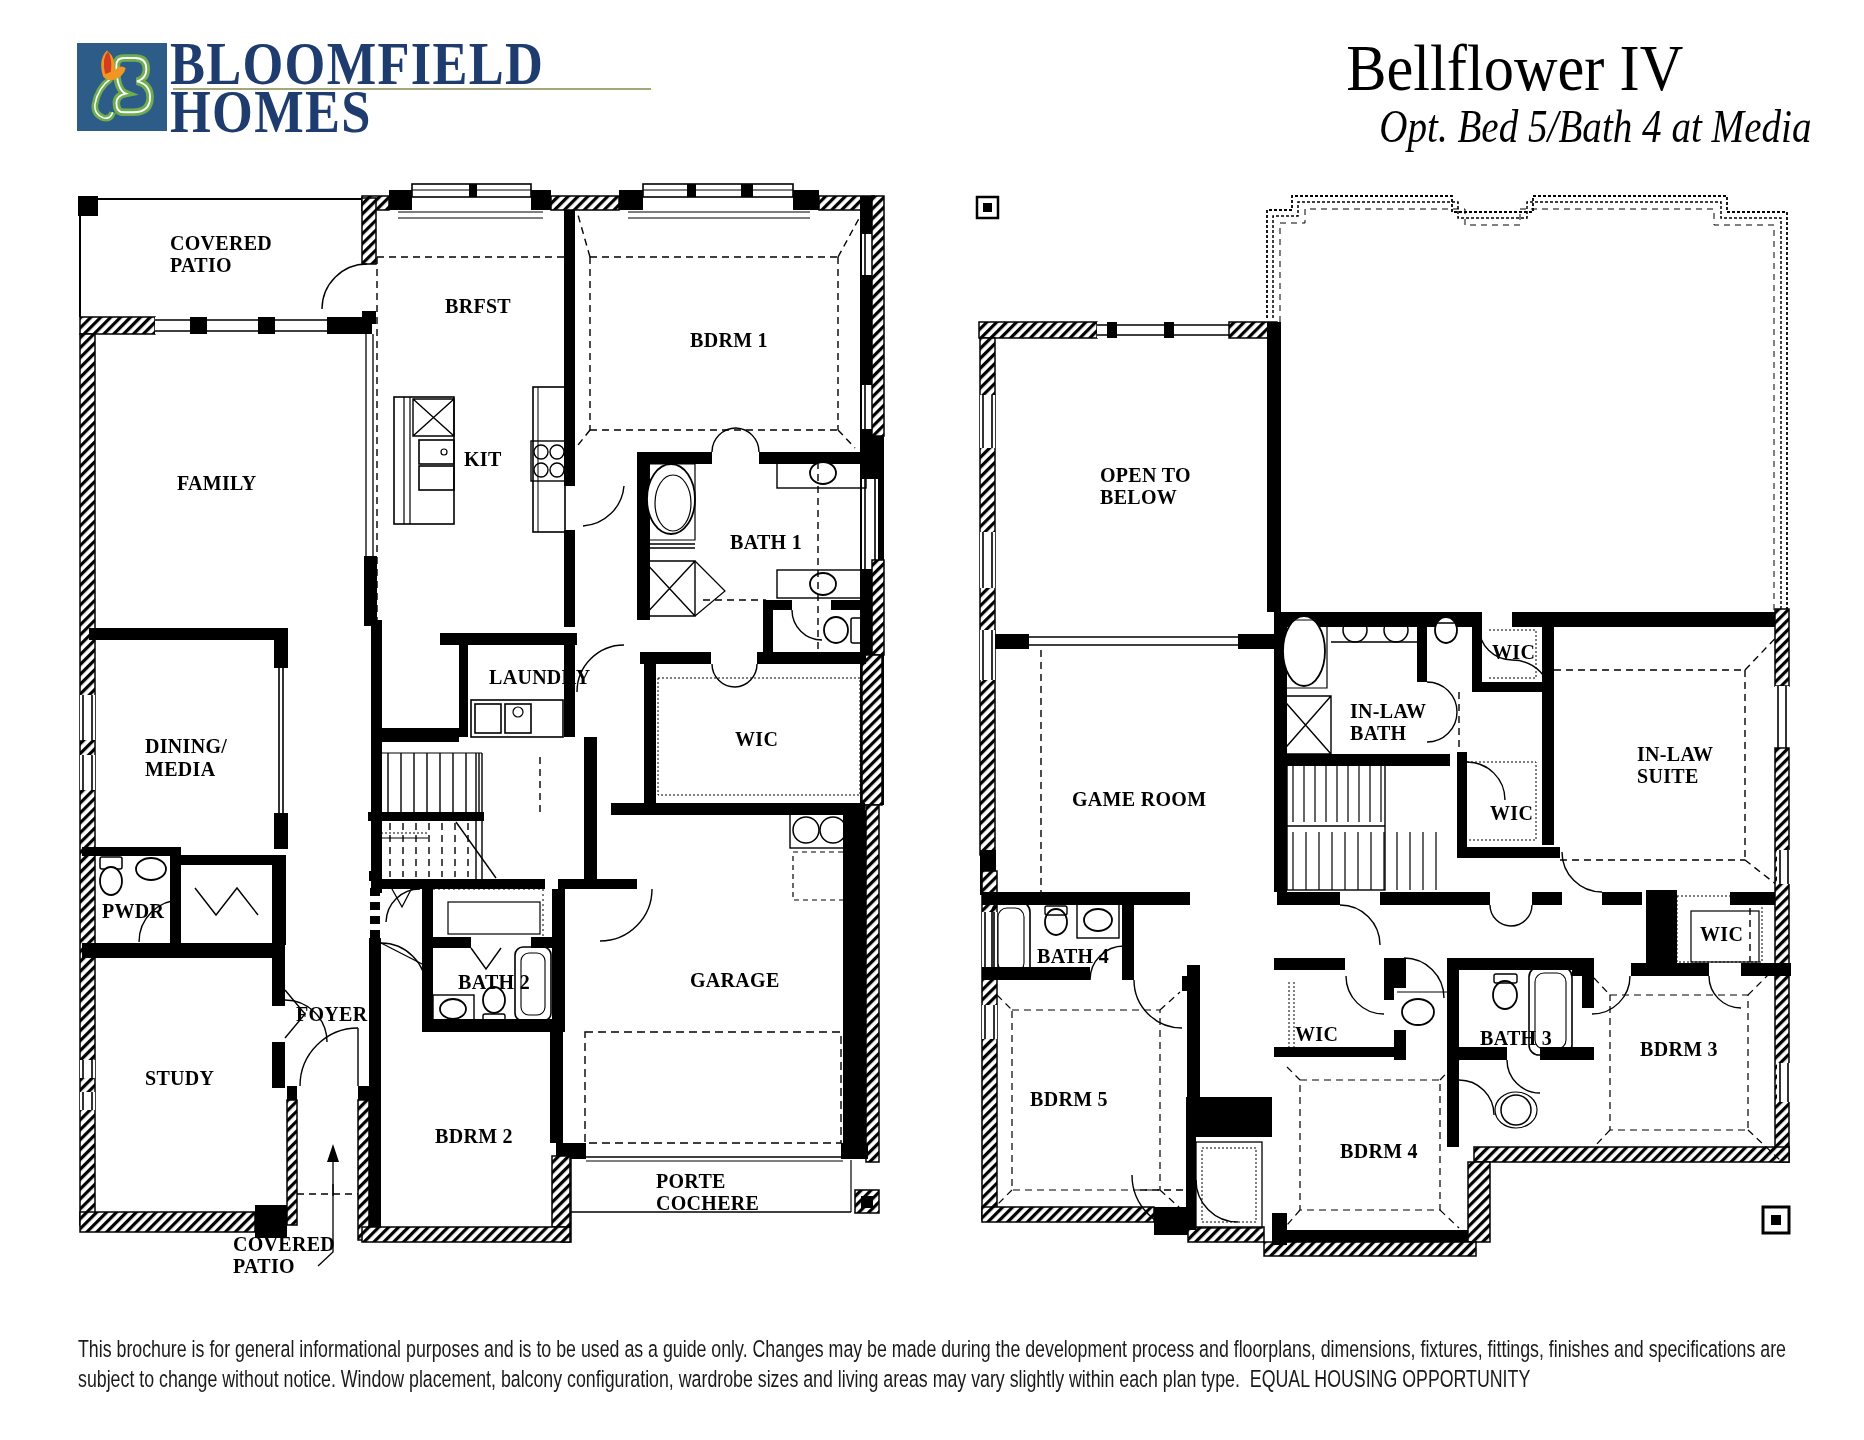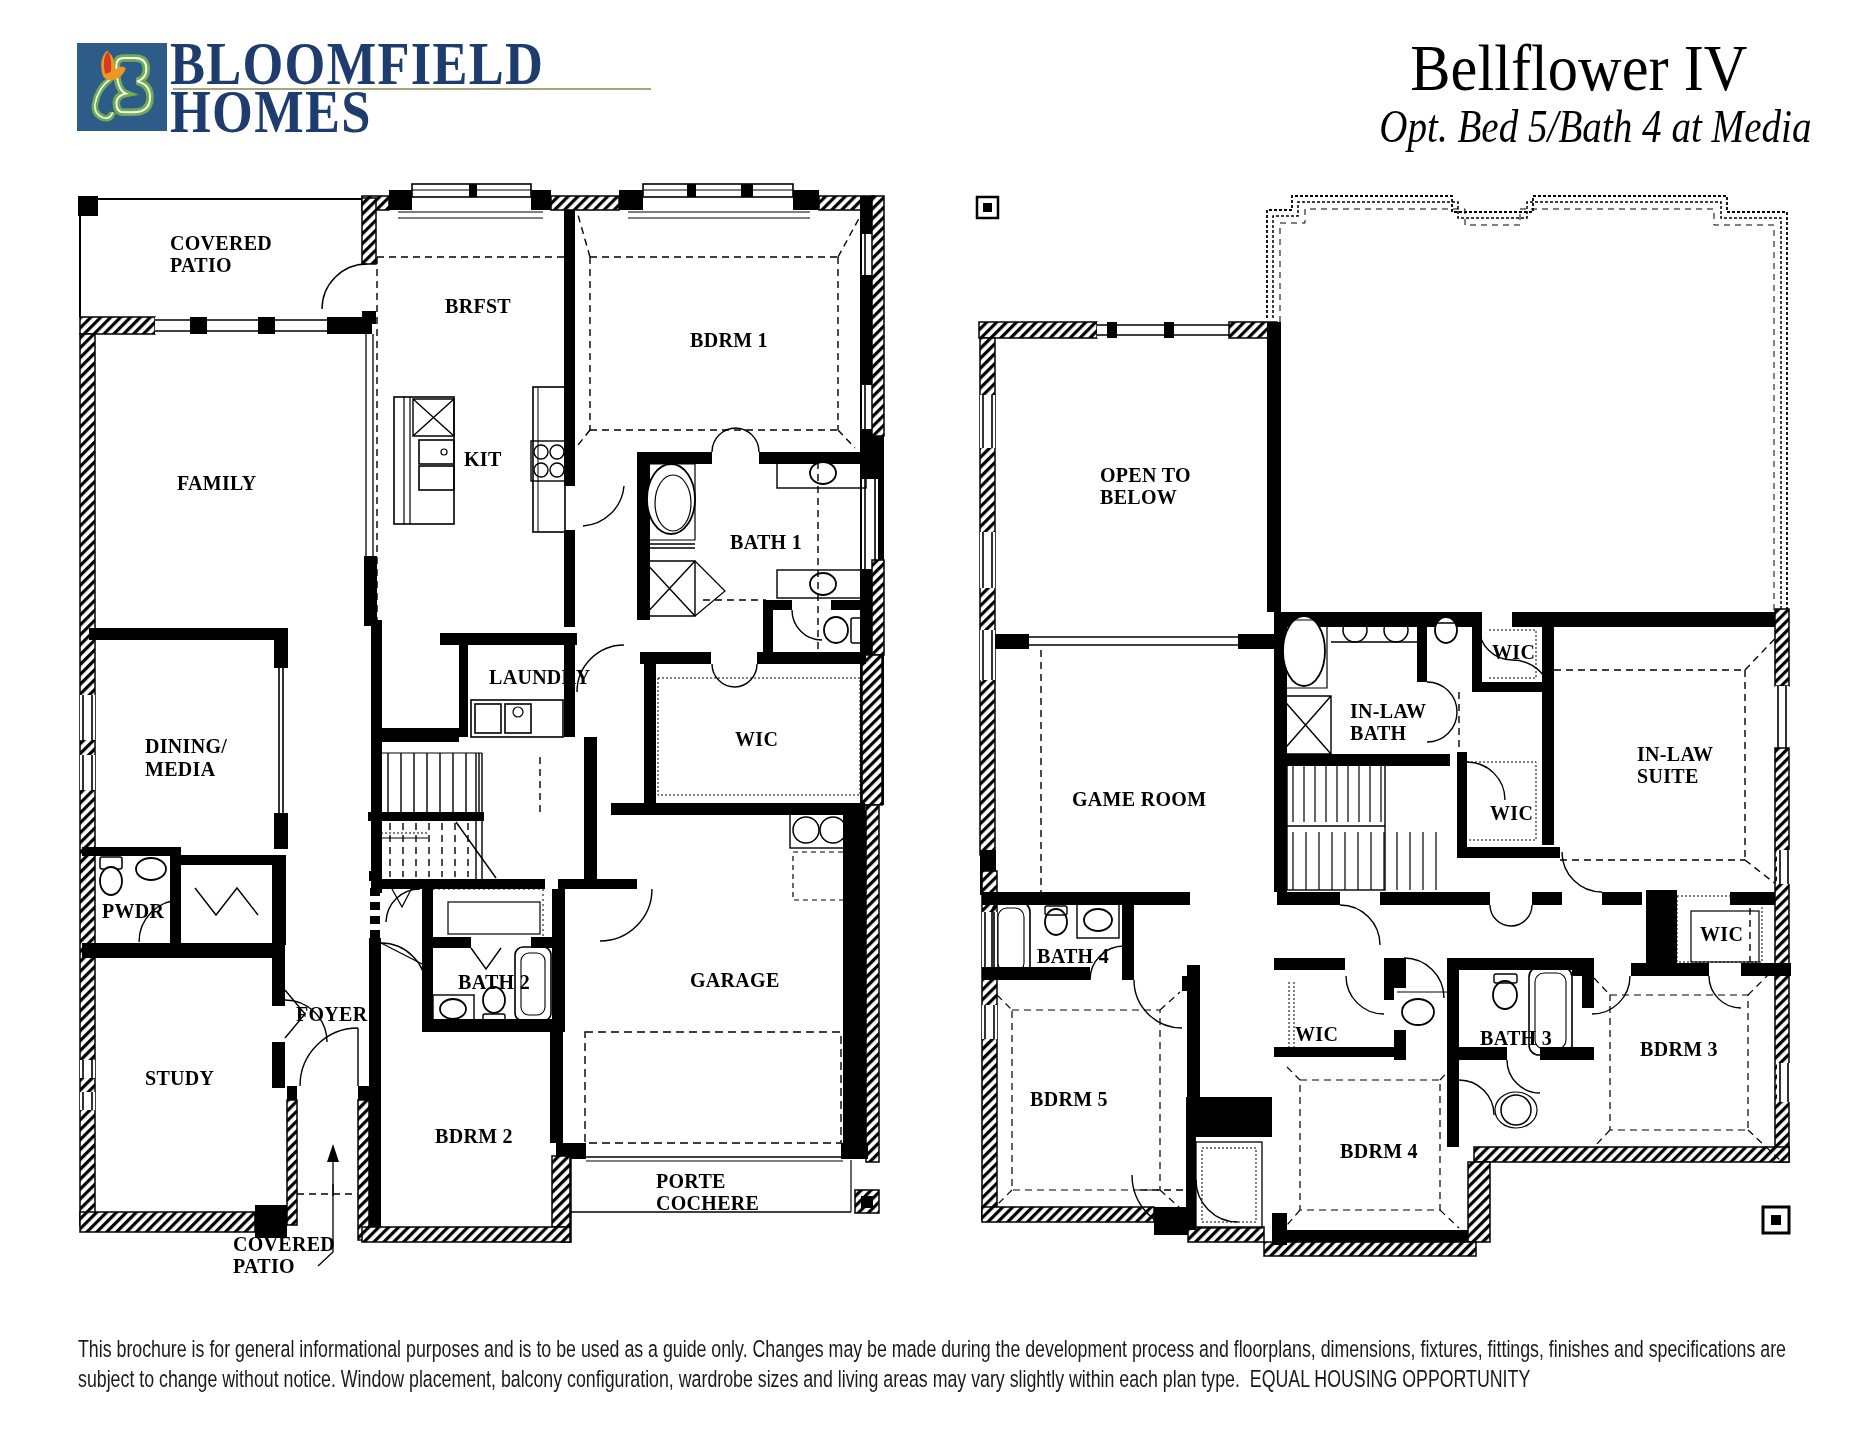--- a/index.html
+++ b/index.html
@@ -1,20 +1,20 @@
 <!DOCTYPE html>
 <html><head><meta charset="utf-8">
 <style>
 html,body{margin:0;padding:0;background:#fff;width:1864px;height:1440px;overflow:hidden}
 #page{position:relative;width:1864px;height:1101px;font-family:"Liberation Sans",sans-serif}
 svg text{font-family:"Liberation Serif",serif;font-weight:bold;fill:#000}
 .logo{position:absolute;left:77px;top:43px;width:90px;height:88px;background:#2d5c88}
 .lname{position:absolute;left:170px;top:39px;color:#1e3c6e;font-family:"Liberation Serif",serif;font-weight:bold;font-size:62px;letter-spacing:1.5px;line-height:48px;transform:scaleX(0.846);transform-origin:0 0}
 .rule{position:absolute;left:173px;top:88px;width:478px;height:2px;background:#a3a87b}
-.title{position:absolute;right:53px;top:30px;text-align:center;color:#000;font-family:"Liberation Serif",serif}
+.title{position:absolute;right:53px;top:30px;text-align:left;color:#000;font-family:"Liberation Serif",serif}
 .t1{font-size:66px;letter-spacing:0px;transform:scaleX(0.915);transform-origin:100% 0}
 .t2{font-size:46px;font-style:italic;margin-top:-6px;transform:scaleX(0.85);transform-origin:100% 0}
 .foot{position:absolute;left:78px;top:1334px;font-size:24.5px;color:#1a1a1a;line-height:30px;white-space:nowrap;transform:scaleX(0.7255);transform-origin:0 0}
 </style></head>
 <body>
 <div id="page">
 <div class="logo">
 <svg width="90" height="88" viewBox="0 0 92 94">
 <path d="M40 24 Q40 16 48 16 L60 16 Q72 16 72 28 Q72 38 62 41 Q76 44 76 58 Q76 74 58 74 L48 74 Q40 74 40 64 Q40 56 50 54 Q40 50 40 24 Z" fill="none" stroke="#6fae4e" stroke-width="8"></path>
 <path d="M40 24 Q40 16 48 16 L60 16 Q72 16 72 28 Q72 38 62 41 Q76 44 76 58 Q76 74 58 74 L48 74 Q40 74 40 64 Q40 56 50 54 Q40 50 40 24 Z" fill="none" stroke="#fff" stroke-width="2"></path>

